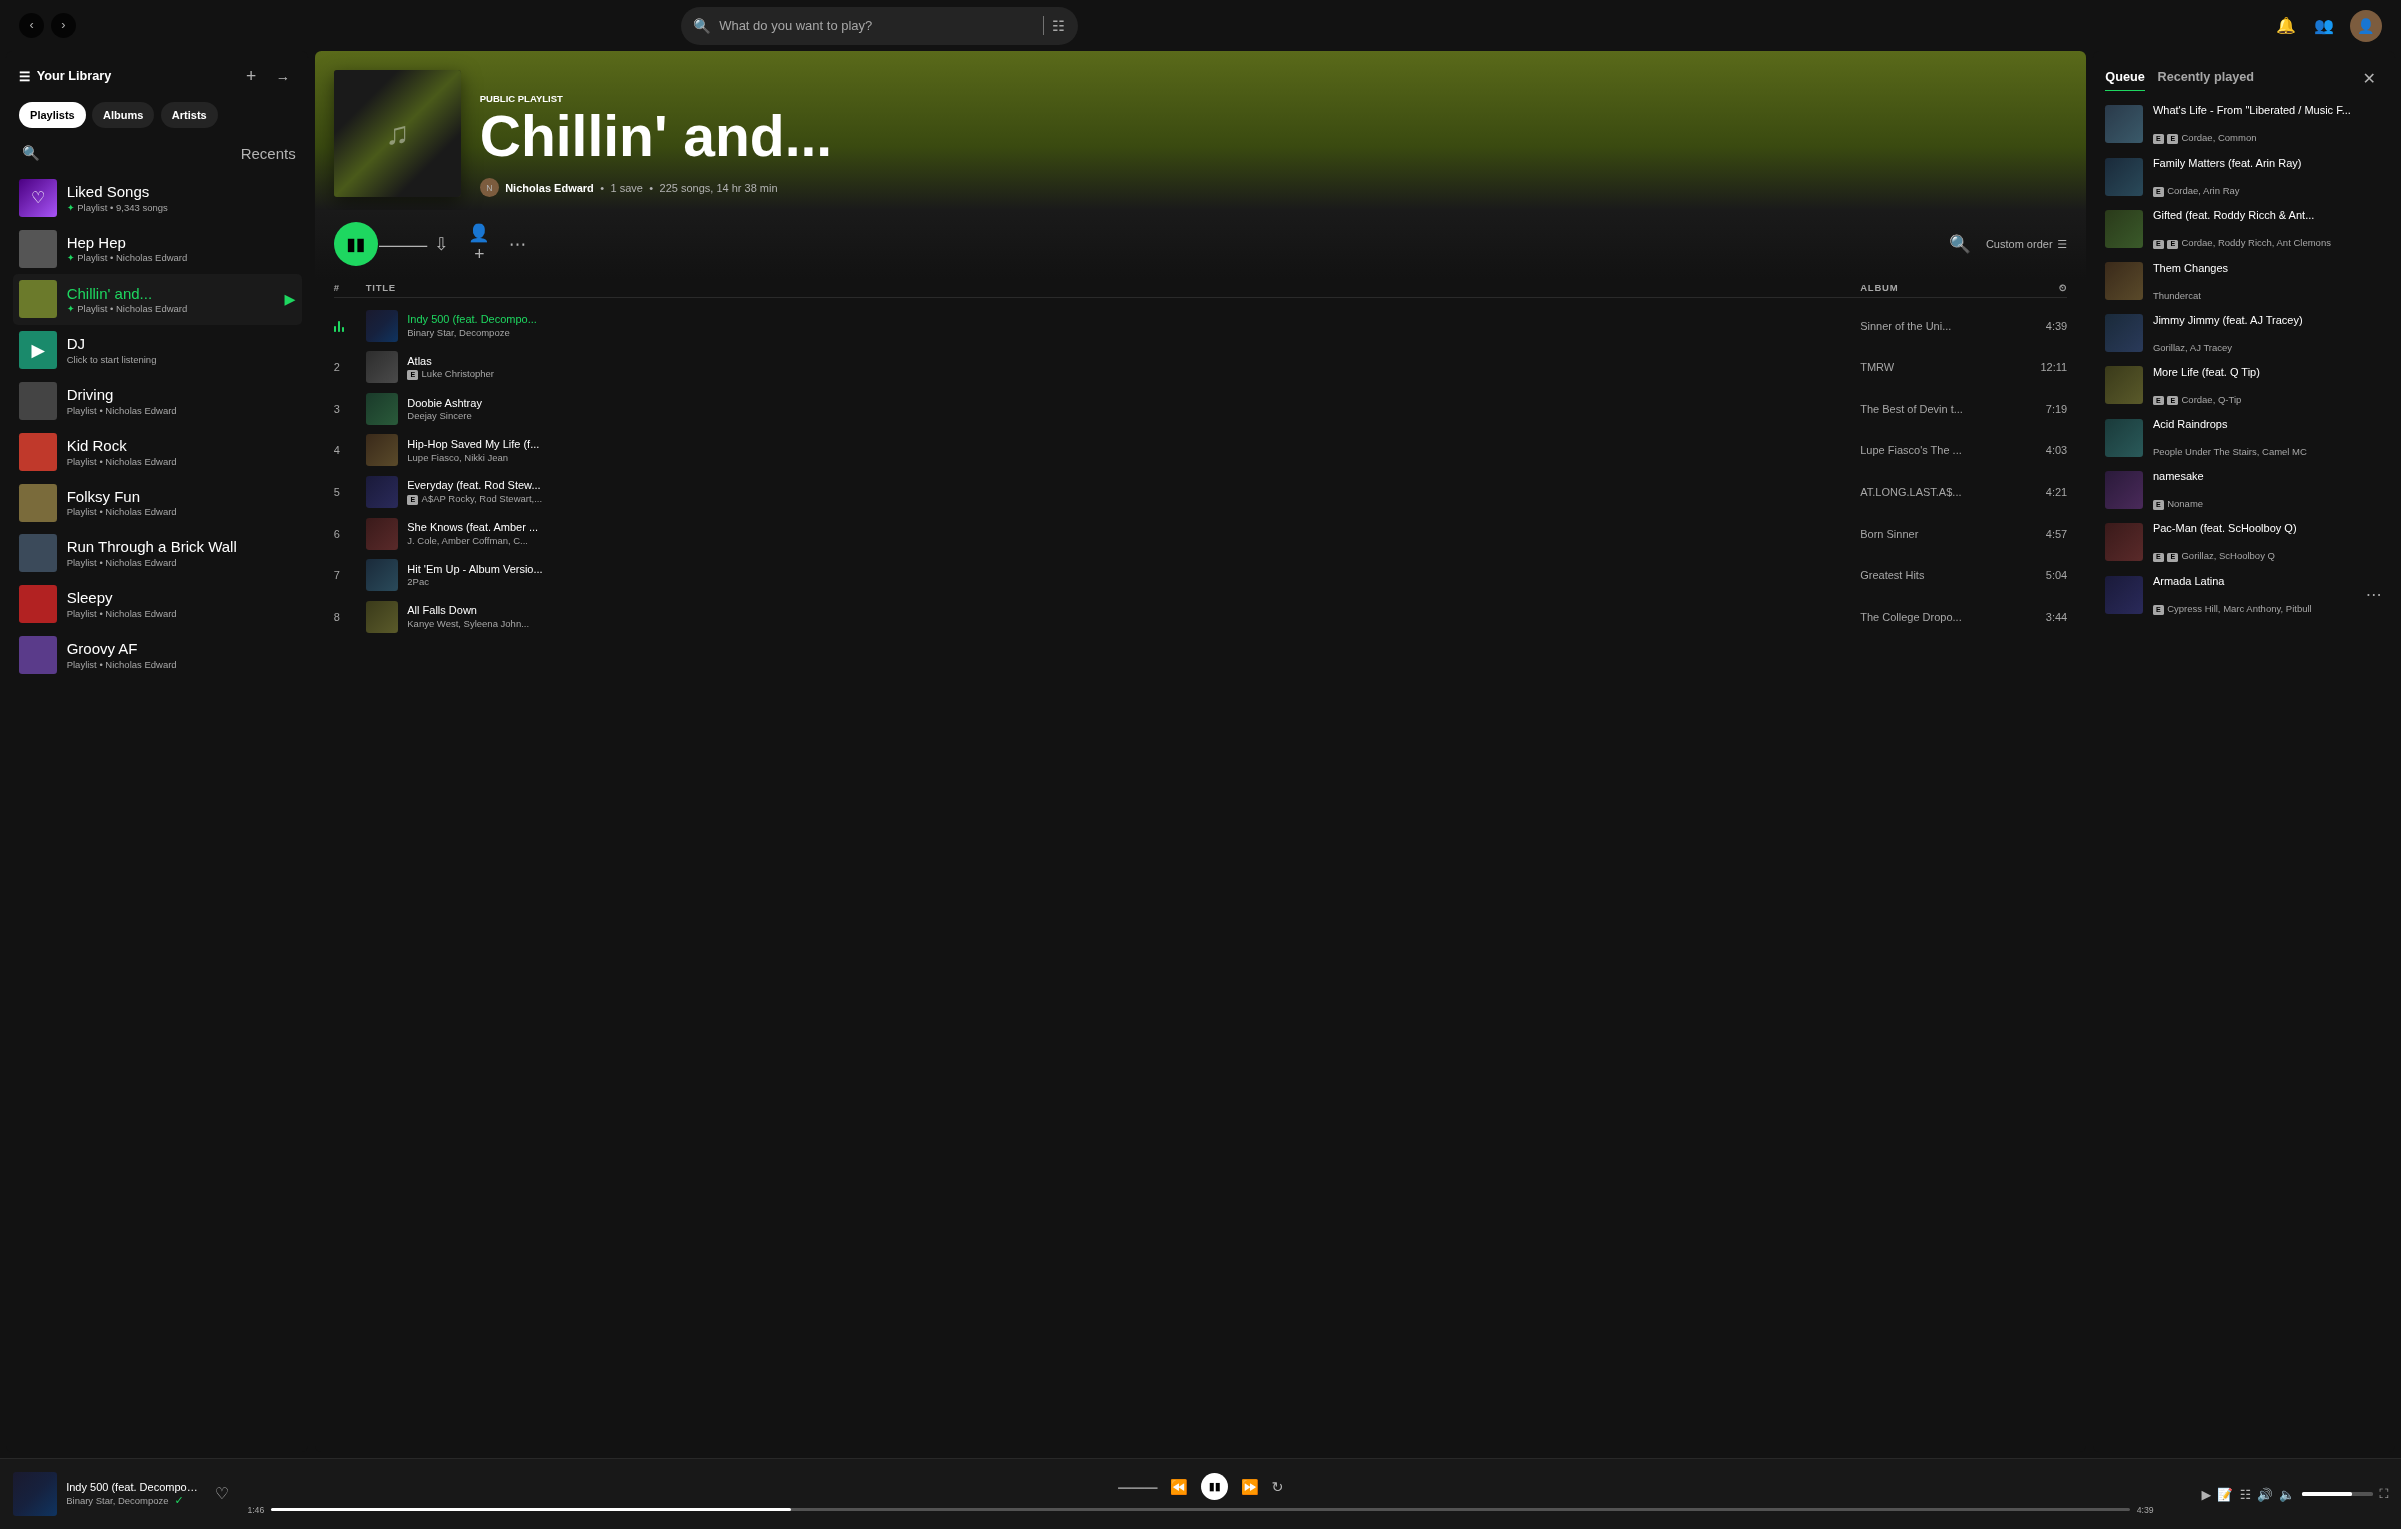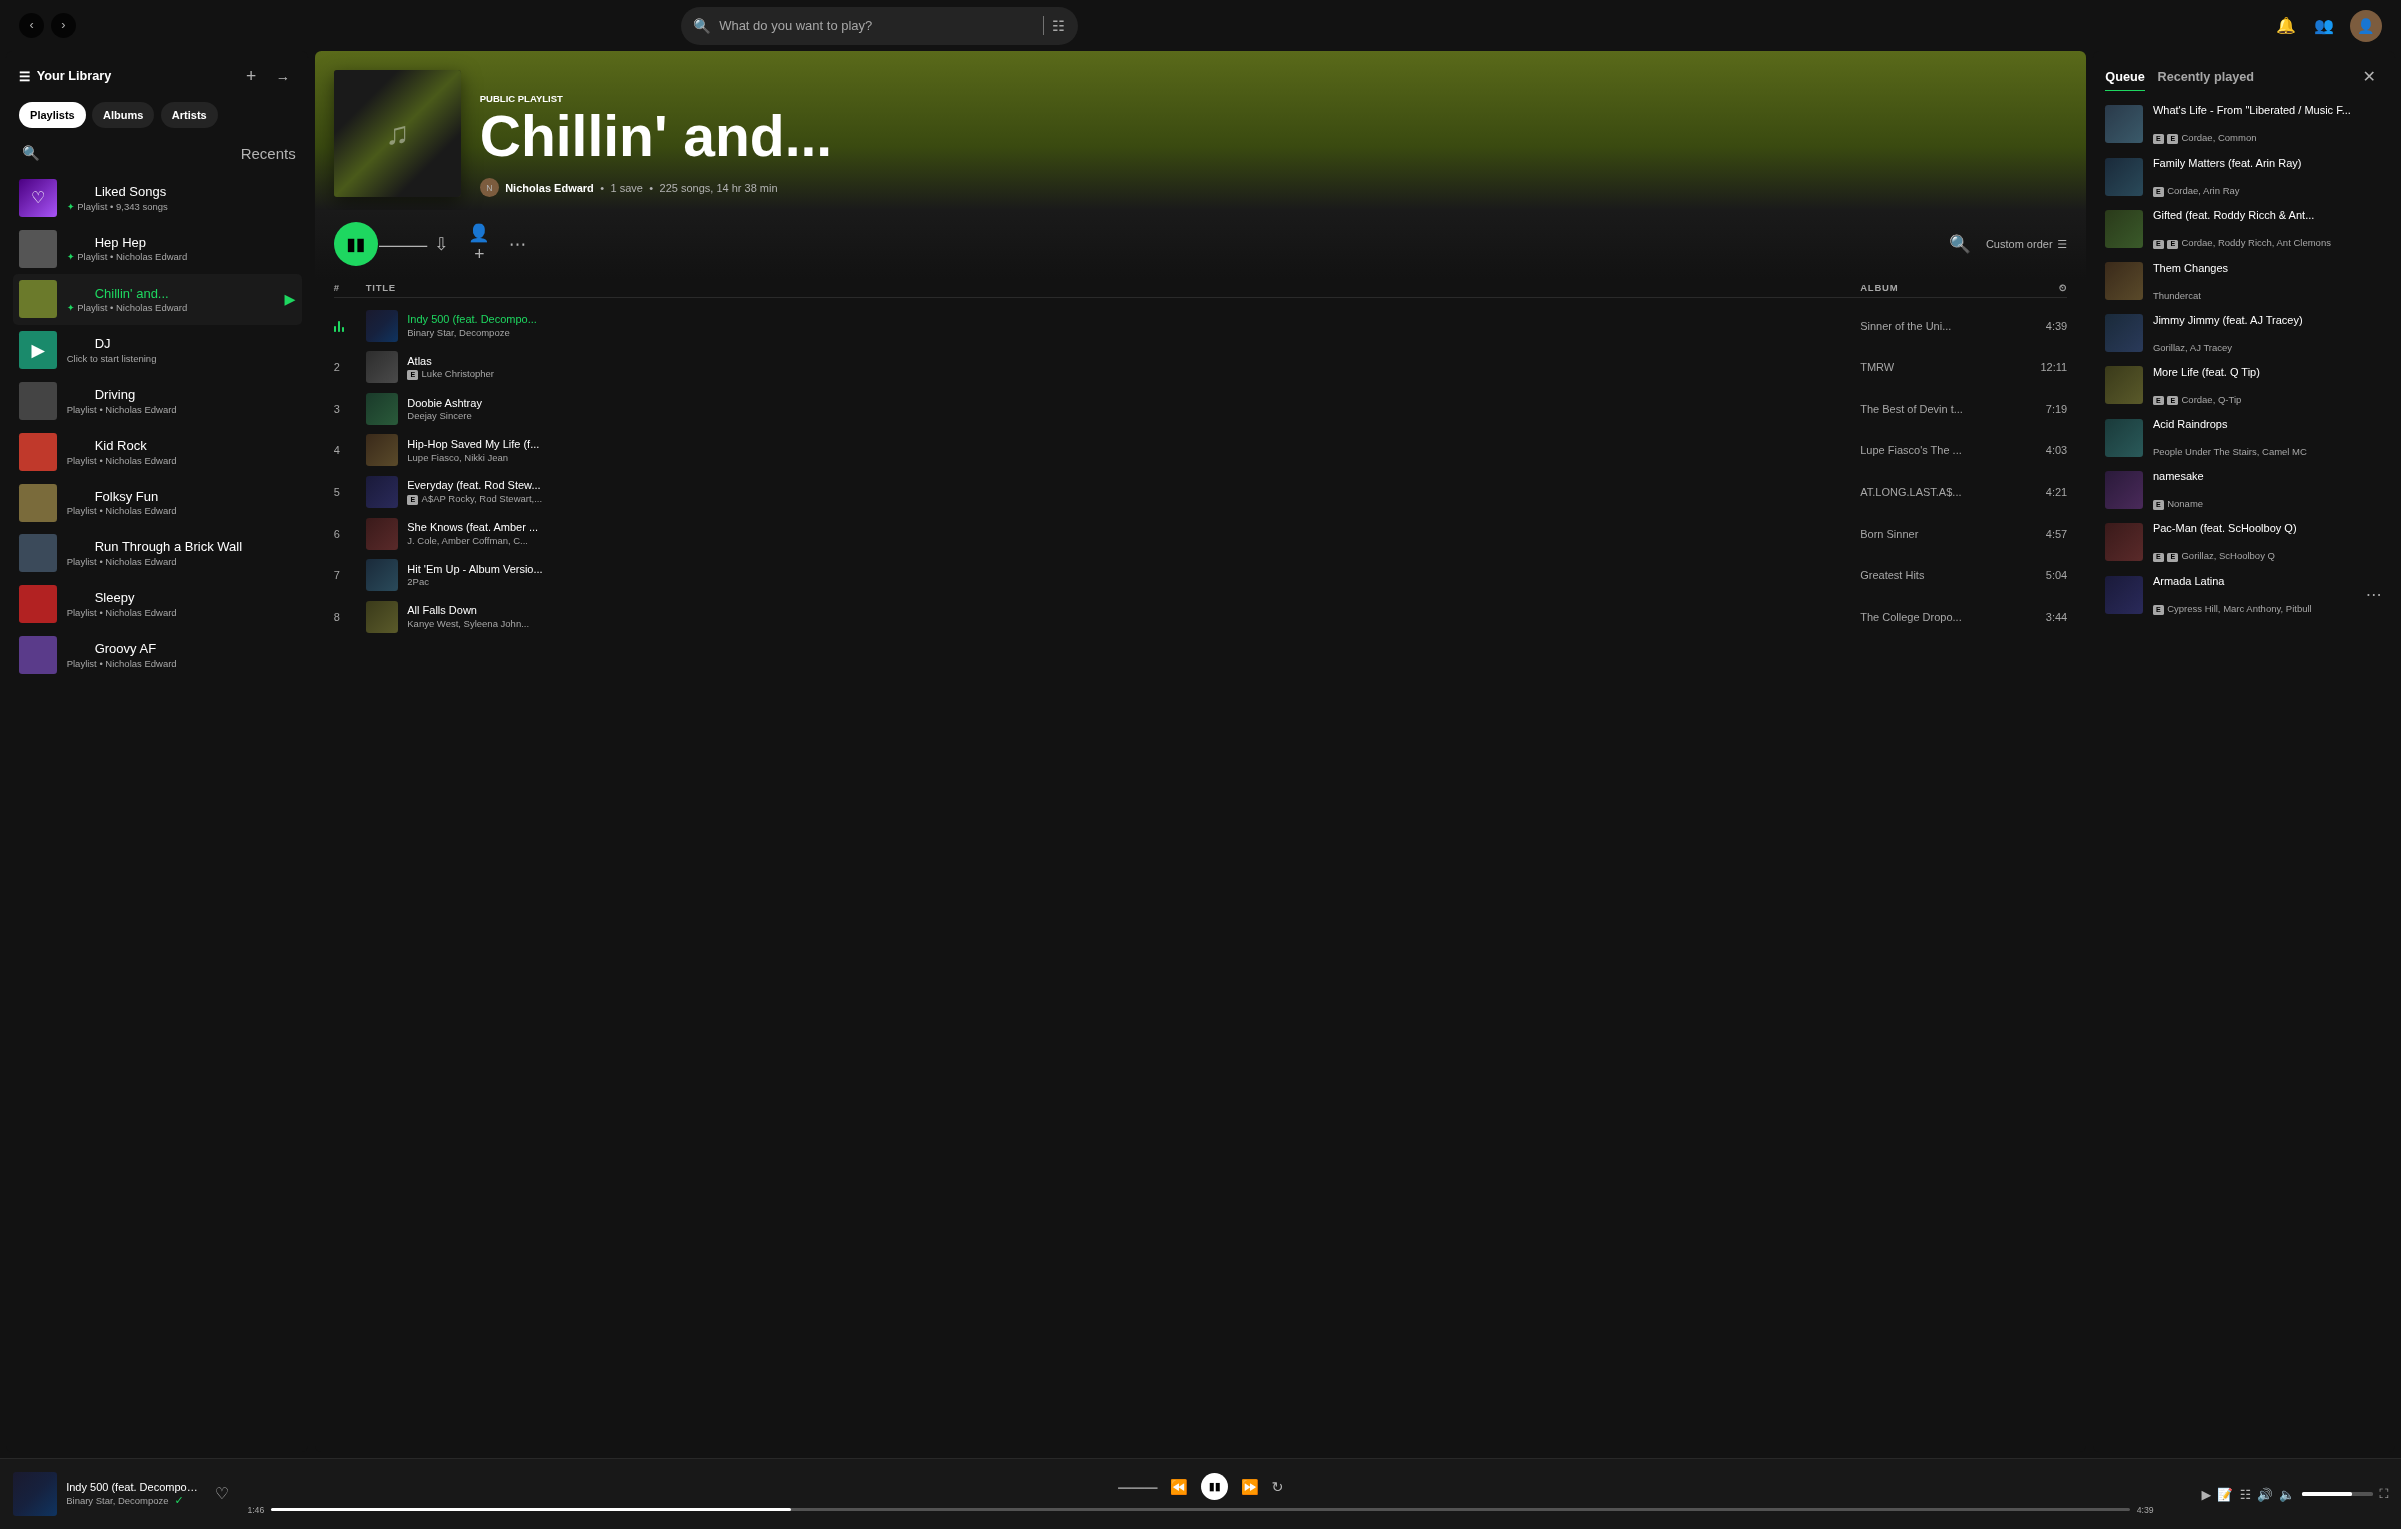--- a/index.html
+++ b/index.html
@@ -153,22 +153,22 @@
     .thumb-chillin { background: #6b7a2b; }
     .thumb-dj { background: #1a8a6b; }
     .thumb-driving { background: #444; }
     .thumb-kidrock { background: #c0392b; }
     .thumb-folksy { background: #7a6b3b; }
     .thumb-run { background: #3b4a5a; }
     .thumb-sleepy { background: #b22222; }
     .thumb-groovy { background: #5a3b8a; }
     .sidebar-info { flex: 1; min-width: 0; }
     .sidebar-name {
-      font-size: 13px; font-weight: 500;
-      white-space: nowrap; overflow: hidden; text-overflow: ellipsis; margin-left: 28px;
+      font-size: 15px; font-weight: 500;
+      white-space: nowrap; overflow: hidden; text-overflow: ellipsis;
     }
     .sidebar-name.active { color: #1ed760; }
     .sidebar-sub {
       font-size: 9.5px; color: #a7a7a7;
       white-space: nowrap; overflow: hidden; text-overflow: ellipsis;
       margin-top: 1.6px;
     }
     .sidebar-playing-icon { color: #1ed760; font-size: 14.3px; flex-shrink: 0; }
     .heart-icon { color: #1ed760; font-size: 9.5px; }
 
@@ -348,21 +348,21 @@
       width: 302px;
       background: #121212;
       border-radius: 6.4px;
       display: flex;
       flex-direction: column;
       overflow: hidden;
       flex-shrink: 0;
     }
     .right-panel-header {
       display: flex;
-      align-items: flex-start;
+      align-items: flex-end;
       justify-content: space-between;
       padding: 12.7px 12.7px 0;
     }
     .right-panel-tabs { display: flex; gap: 0; }
     .panel-tab {
       font-size: 12.7px; font-weight: 700;
       padding: 6.4px 0;
       margin-right: 12.7px;
       cursor: pointer;
       color: #a7a7a7;

